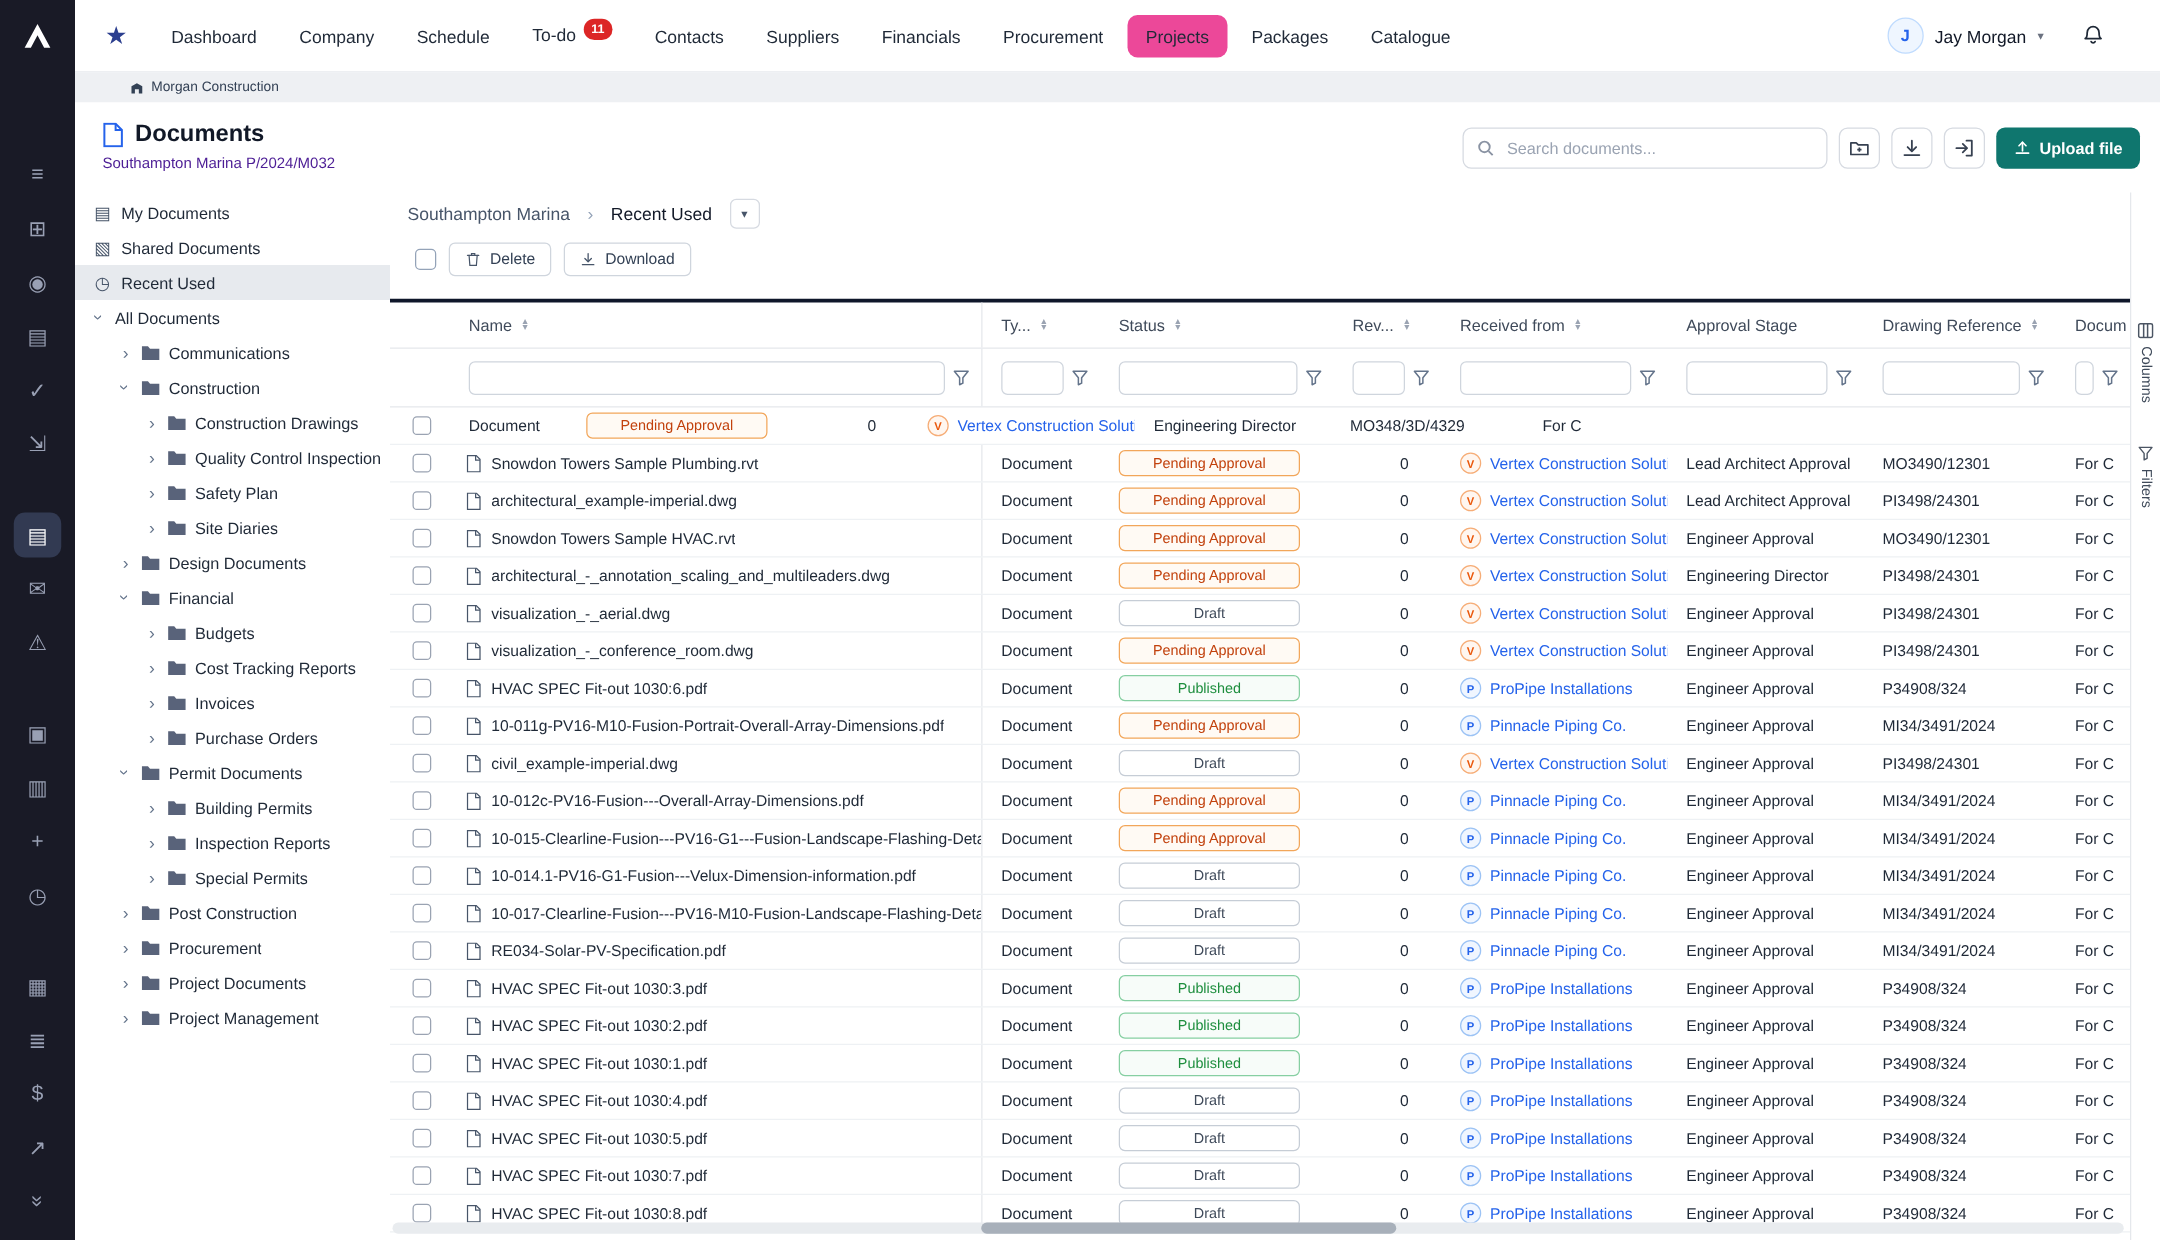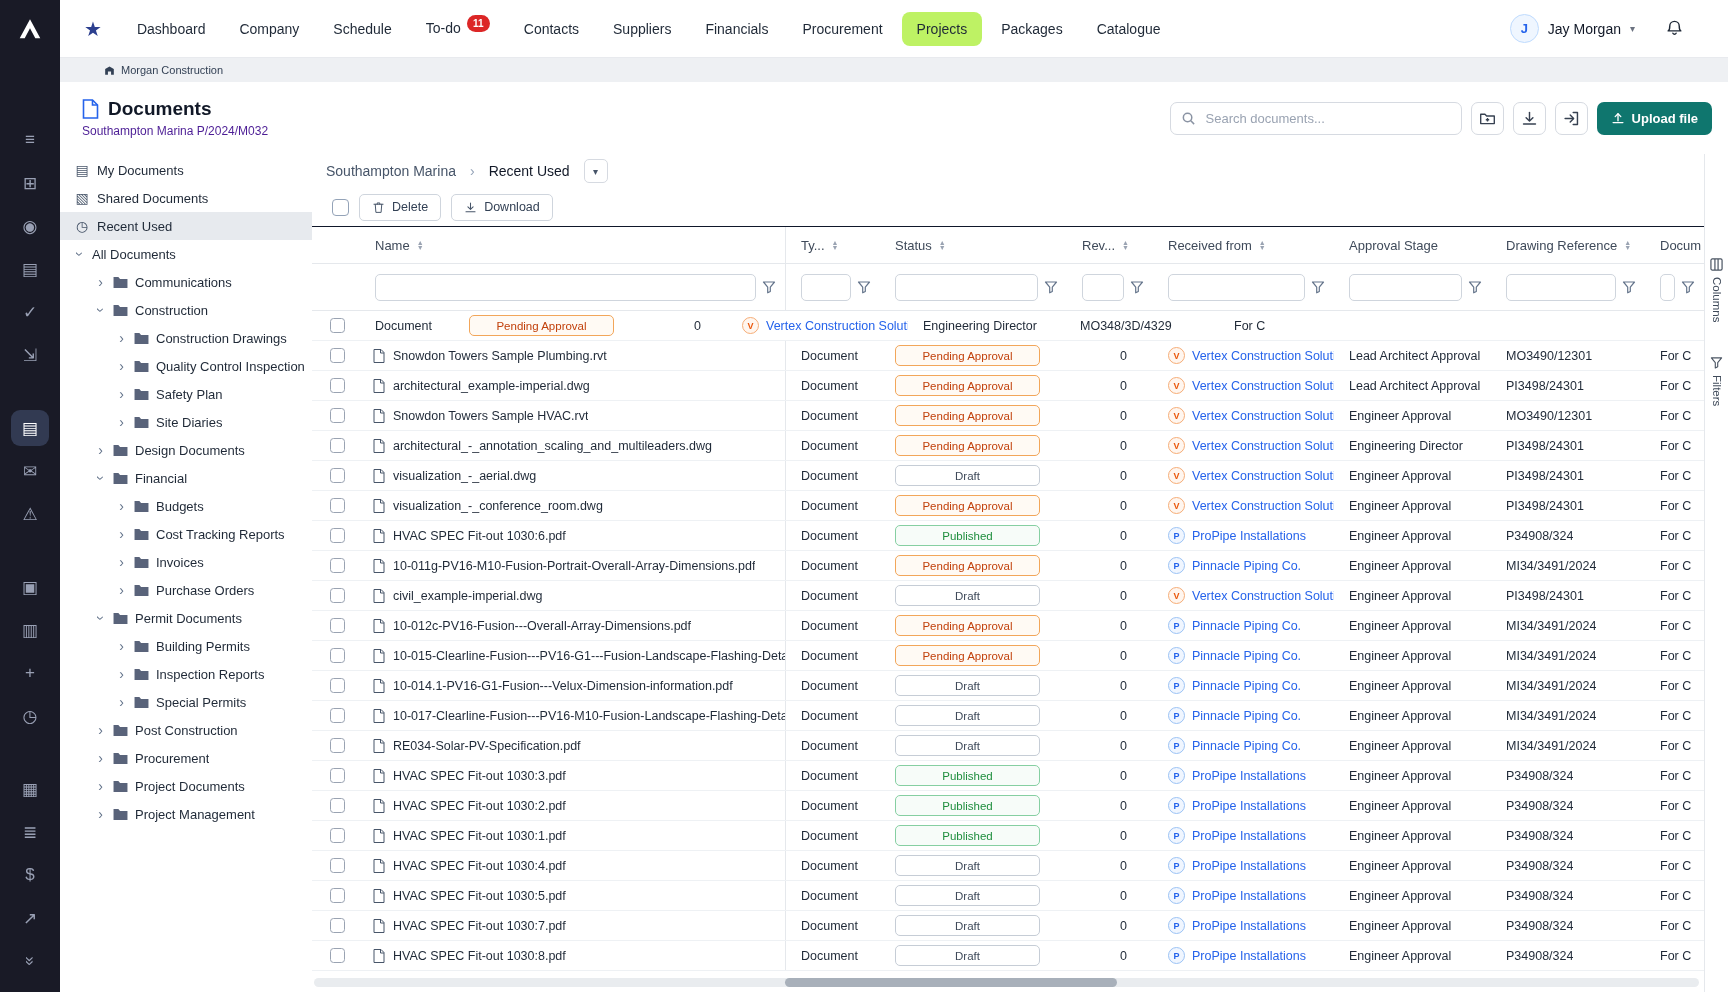--- a/index.html
+++ b/index.html
@@ -18,21 +18,21 @@
   .rail-btn.gap{margin-top:30px;}
   .rot90{display:inline-block;transform:rotate(90deg);}
 
   
   .topnav{position:absolute;left:60px;top:0;right:0;height:58px;background:#fff;
           border-bottom:1px solid #e8eaee;display:flex;align-items:center;padding:0 44px 0 24px;box-sizing:border-box;}
   .star{color:#2c3f8f;font-size:20px;margin-right:20px;cursor:pointer;}
   .nav-items{display:flex;align-items:center;gap:4px;}
   .nav-item{padding:9px 15px;font-size:14px;color:#1f2937;border-radius:8px;cursor:pointer;
             display:flex;white-space:nowrap;}
-  .nav-item.active{background:#bef264;}
+  .nav-item.active{background:#ec4899;}
   .nav-badge{background:#dc2626;color:#fff;font-size:10px;font-weight:700;min-width:17px;height:17px;
              border-radius:9px;display:flex;align-items:center;justify-content:center;margin-left:6px;
              transform:translateY(-5px);padding:0 3px;}
   .nav-right{margin-left:auto;display:flex;align-items:center;gap:9px;}
   .avatar{width:29px;height:29px;border-radius:50%;border:1.5px solid #bfdbfe;background:#eff6ff;
           color:#2563eb;font-size:13px;font-weight:700;display:flex;align-items:center;justify-content:center;box-sizing:border-box;}
   .user-name{font-size:14px;color:#111827;}
   .chev-sm{color:#6b7280;font-size:10px;}
   .bell{margin-left:30px;display:flex;align-items:center;cursor:pointer;}
 
@@ -77,21 +77,21 @@
   .crumb-sep{color:#94a3b8;font-size:14px;}
   .crumb-b{color:#111827;font-weight:500;cursor:pointer;}
   .crumb-dd{width:24px;height:24px;border:1px solid #d6dae1;border-radius:5px;display:flex;align-items:center;
             justify-content:center;color:#475569;font-size:10px;background:#fff;cursor:pointer;box-sizing:border-box;}
   .doc-toolbar{height:38px;flex:none;display:flex;align-items:center;gap:10px;padding-left:20px;}
   .cb-lg{width:17px;height:17px;border:1.5px solid #94a3b8;border-radius:4px;background:#fff;box-sizing:border-box;cursor:pointer;}
   .tb-btn{height:27px;border:1px solid #cfd5dd;background:#fff;border-radius:5px;display:flex;align-items:center;
           gap:7px;padding:0 12px;font-size:12.5px;color:#334155;cursor:pointer;font-family:inherit;}
 
   
-  .table{border-top:1px solid #0f172a;flex:none;}
+  .table{border-top:3px solid #0f172a;flex:none;margin-top:13px;}
   .thead{display:flex;height:36px;border-bottom:1px solid #e5e8ec;align-items:center;}
   .hcell{display:flex;align-items:center;gap:7px;padding-left:15px;font-size:13px;color:#3f4a5a;
          font-weight:500;height:100%;box-sizing:border-box;overflow:hidden;white-space:nowrap;cursor:pointer;}
   .sort{display:flex;flex-direction:column;line-height:5.5px;font-size:7px;color:#9aa3b2;flex:none;}
   .tfilter{display:flex;height:46px;align-items:center;border-bottom:1px solid #e5e8ec;}
   .fcell{display:flex;align-items:center;gap:6px;padding:0 9px 0 15px;box-sizing:border-box;height:100%;overflow:hidden;}
   .finput{height:27px;border:1px solid #cfd5dd;border-radius:5px;flex:1;min-width:0;padding:0 6px;
           font-size:12px;font-family:inherit;outline:none;box-sizing:border-box;}
   .funnel{flex:none;cursor:pointer;}
   .trow{display:flex;height:29px;align-items:center;border-bottom:1px solid #eef1f4;font-size:12.5px;cursor:pointer;}

